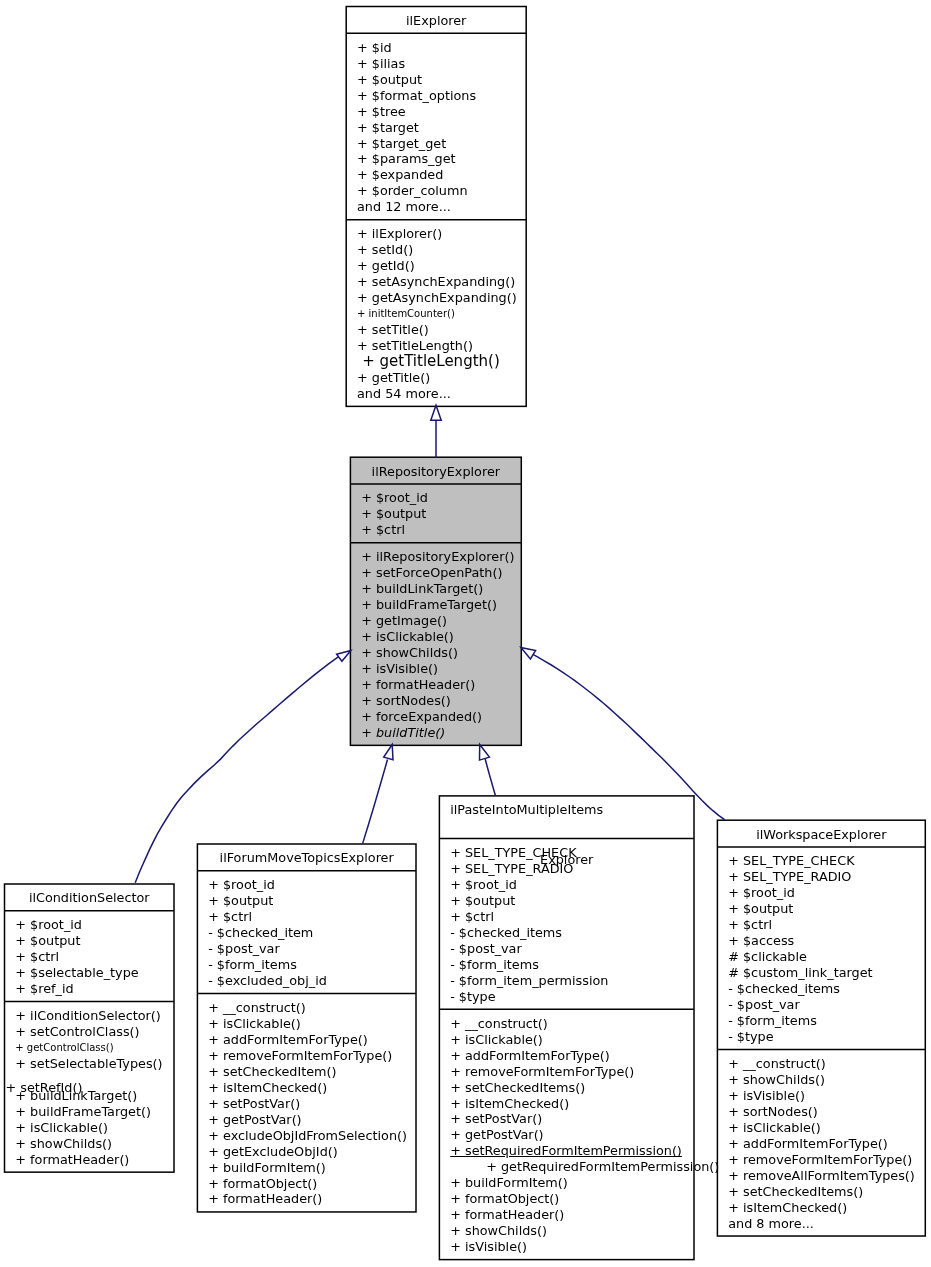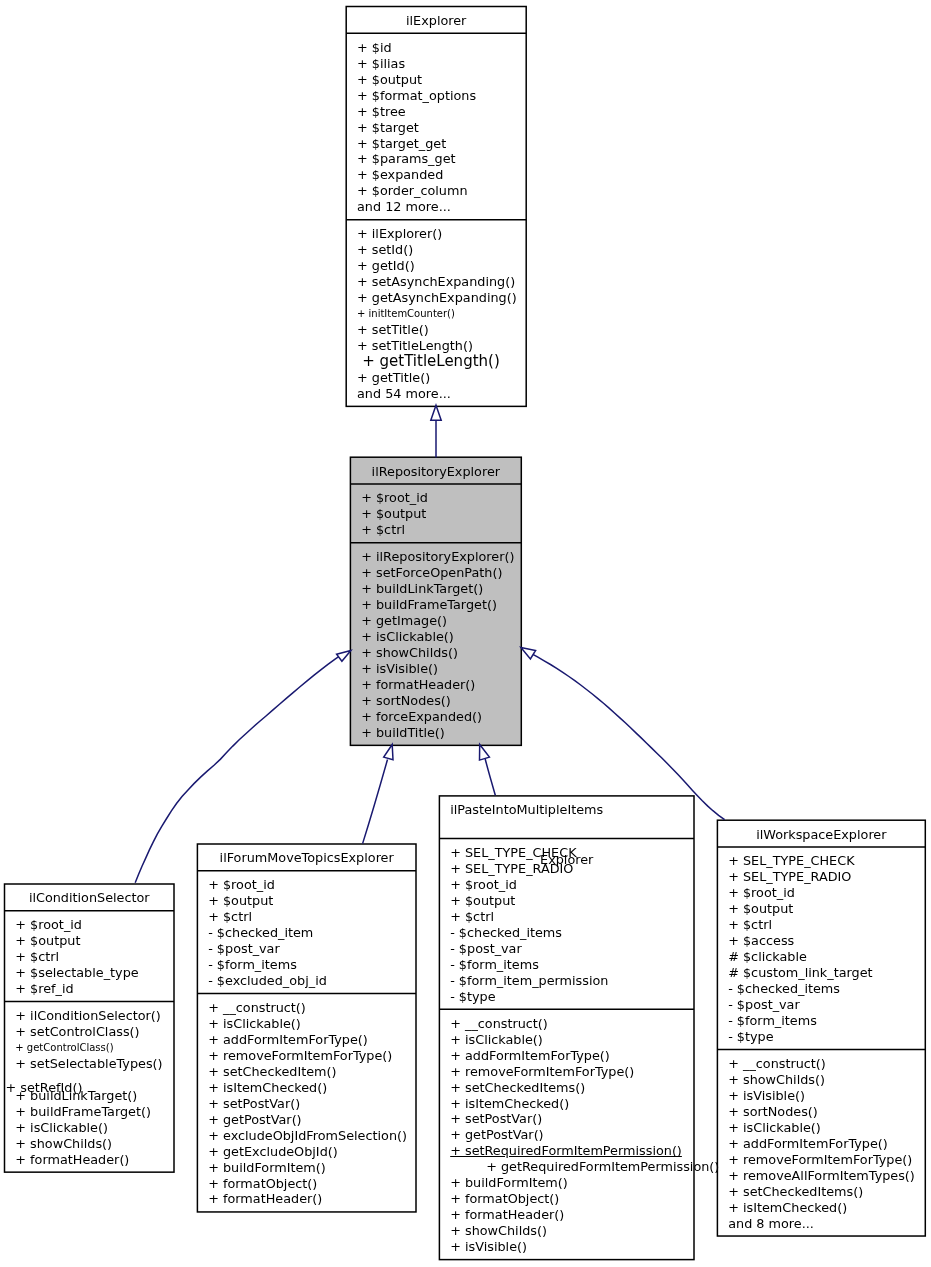--- a/index.html
+++ b/index.html
@@ -112,21 +112,21 @@
       <div class="uml-row uml-member-row" style="top: 108.09px; font-size: 12.8px; line-height: 15.96px; height: 15.96px; text-align: left; left: 10.8px;">+ setForceOpenPath()</div>
       <div class="uml-row uml-member-row" style="top: 124.05px; font-size: 12.8px; line-height: 15.96px; height: 15.96px; text-align: left; left: 10.8px;">+ buildLinkTarget()</div>
       <div class="uml-row uml-member-row" style="top: 140.01px; font-size: 12.8px; line-height: 15.96px; height: 15.96px; text-align: left; left: 10.8px;">+ buildFrameTarget()</div>
       <div class="uml-row uml-member-row" style="top: 155.97px; font-size: 12.8px; line-height: 15.96px; height: 15.96px; text-align: left; left: 10.8px;">+ getImage()</div>
       <div class="uml-row uml-member-row" style="top: 171.93px; font-size: 12.8px; line-height: 15.96px; height: 15.96px; text-align: left; left: 10.8px;">+ isClickable()</div>
       <div class="uml-row uml-member-row" style="top: 187.89px; font-size: 12.8px; line-height: 15.96px; height: 15.96px; text-align: left; left: 10.8px;">+ showChilds()</div>
       <div class="uml-row uml-member-row" style="top: 203.85px; font-size: 12.8px; line-height: 15.96px; height: 15.96px; text-align: left; left: 10.8px;">+ isVisible()</div>
       <div class="uml-row uml-member-row" style="top: 219.81px; font-size: 12.8px; line-height: 15.96px; height: 15.96px; text-align: left; left: 10.8px;">+ formatHeader()</div>
       <div class="uml-row uml-member-row" style="top: 235.77px; font-size: 12.8px; line-height: 15.96px; height: 15.96px; text-align: left; left: 10.8px;">+ sortNodes()</div>
       <div class="uml-row uml-member-row" style="top: 251.73px; font-size: 12.8px; line-height: 15.96px; height: 15.96px; text-align: left; left: 10.8px;">+ forceExpanded()</div>
-      <div class="uml-row uml-member-row" style="top: 267.69px; font-size: 12.8px; line-height: 15.96px; height: 15.96px; text-align: left; left: 10.8px;">+ buildTitle()</div>
+      <div class="uml-row uml-member-row" style="top: 267.69px; font-size: 12.8px; line-height: 15.96px; height: 15.96px; text-align: left; left: 10.8px; font-style: italic;">+ buildTitle()</div>
     </div>
     <div class="uml-class" style="left: 4.5px; top: 884px; width: 169.5px; height: 288.15px;">
       <div style="position: absolute; left: 0px; right: 0px; pointer-events: none; top: 117.55px; height: 170.6px;"></div>
       <div style="position: absolute; left: 0px; right: 0px; pointer-events: none; top: 26.75px; height: 90.8px;"></div>
       <div class="uml-row uml-title-row" style="top: 6.395px; font-size: 12.8px; line-height: 15.96px; height: 15.96px;">ilConditionSelector</div>
       <div class="uml-row uml-member-row" style="top: 33.25px; font-size: 12.8px; line-height: 15.96px; height: 15.96px; text-align: left; left: 10.8px;">+ $root_id</div>
       <div class="uml-row uml-member-row" style="top: 49.21px; font-size: 12.8px; line-height: 15.96px; height: 15.96px; text-align: left; left: 10.8px;">+ $output</div>
       <div class="uml-row uml-member-row" style="top: 65.17px; font-size: 12.8px; line-height: 15.96px; height: 15.96px; text-align: left; left: 10.8px;">+ $ctrl</div>
       <div class="uml-row uml-member-row" style="top: 81.13px; font-size: 12.8px; line-height: 15.96px; height: 15.96px; text-align: left; left: 10.8px;">+ $selectable_type</div>
       <div class="uml-row uml-member-row" style="top: 97.09px; font-size: 12.8px; line-height: 15.96px; height: 15.96px; text-align: left; left: 10.8px;">+ $ref_id</div>

